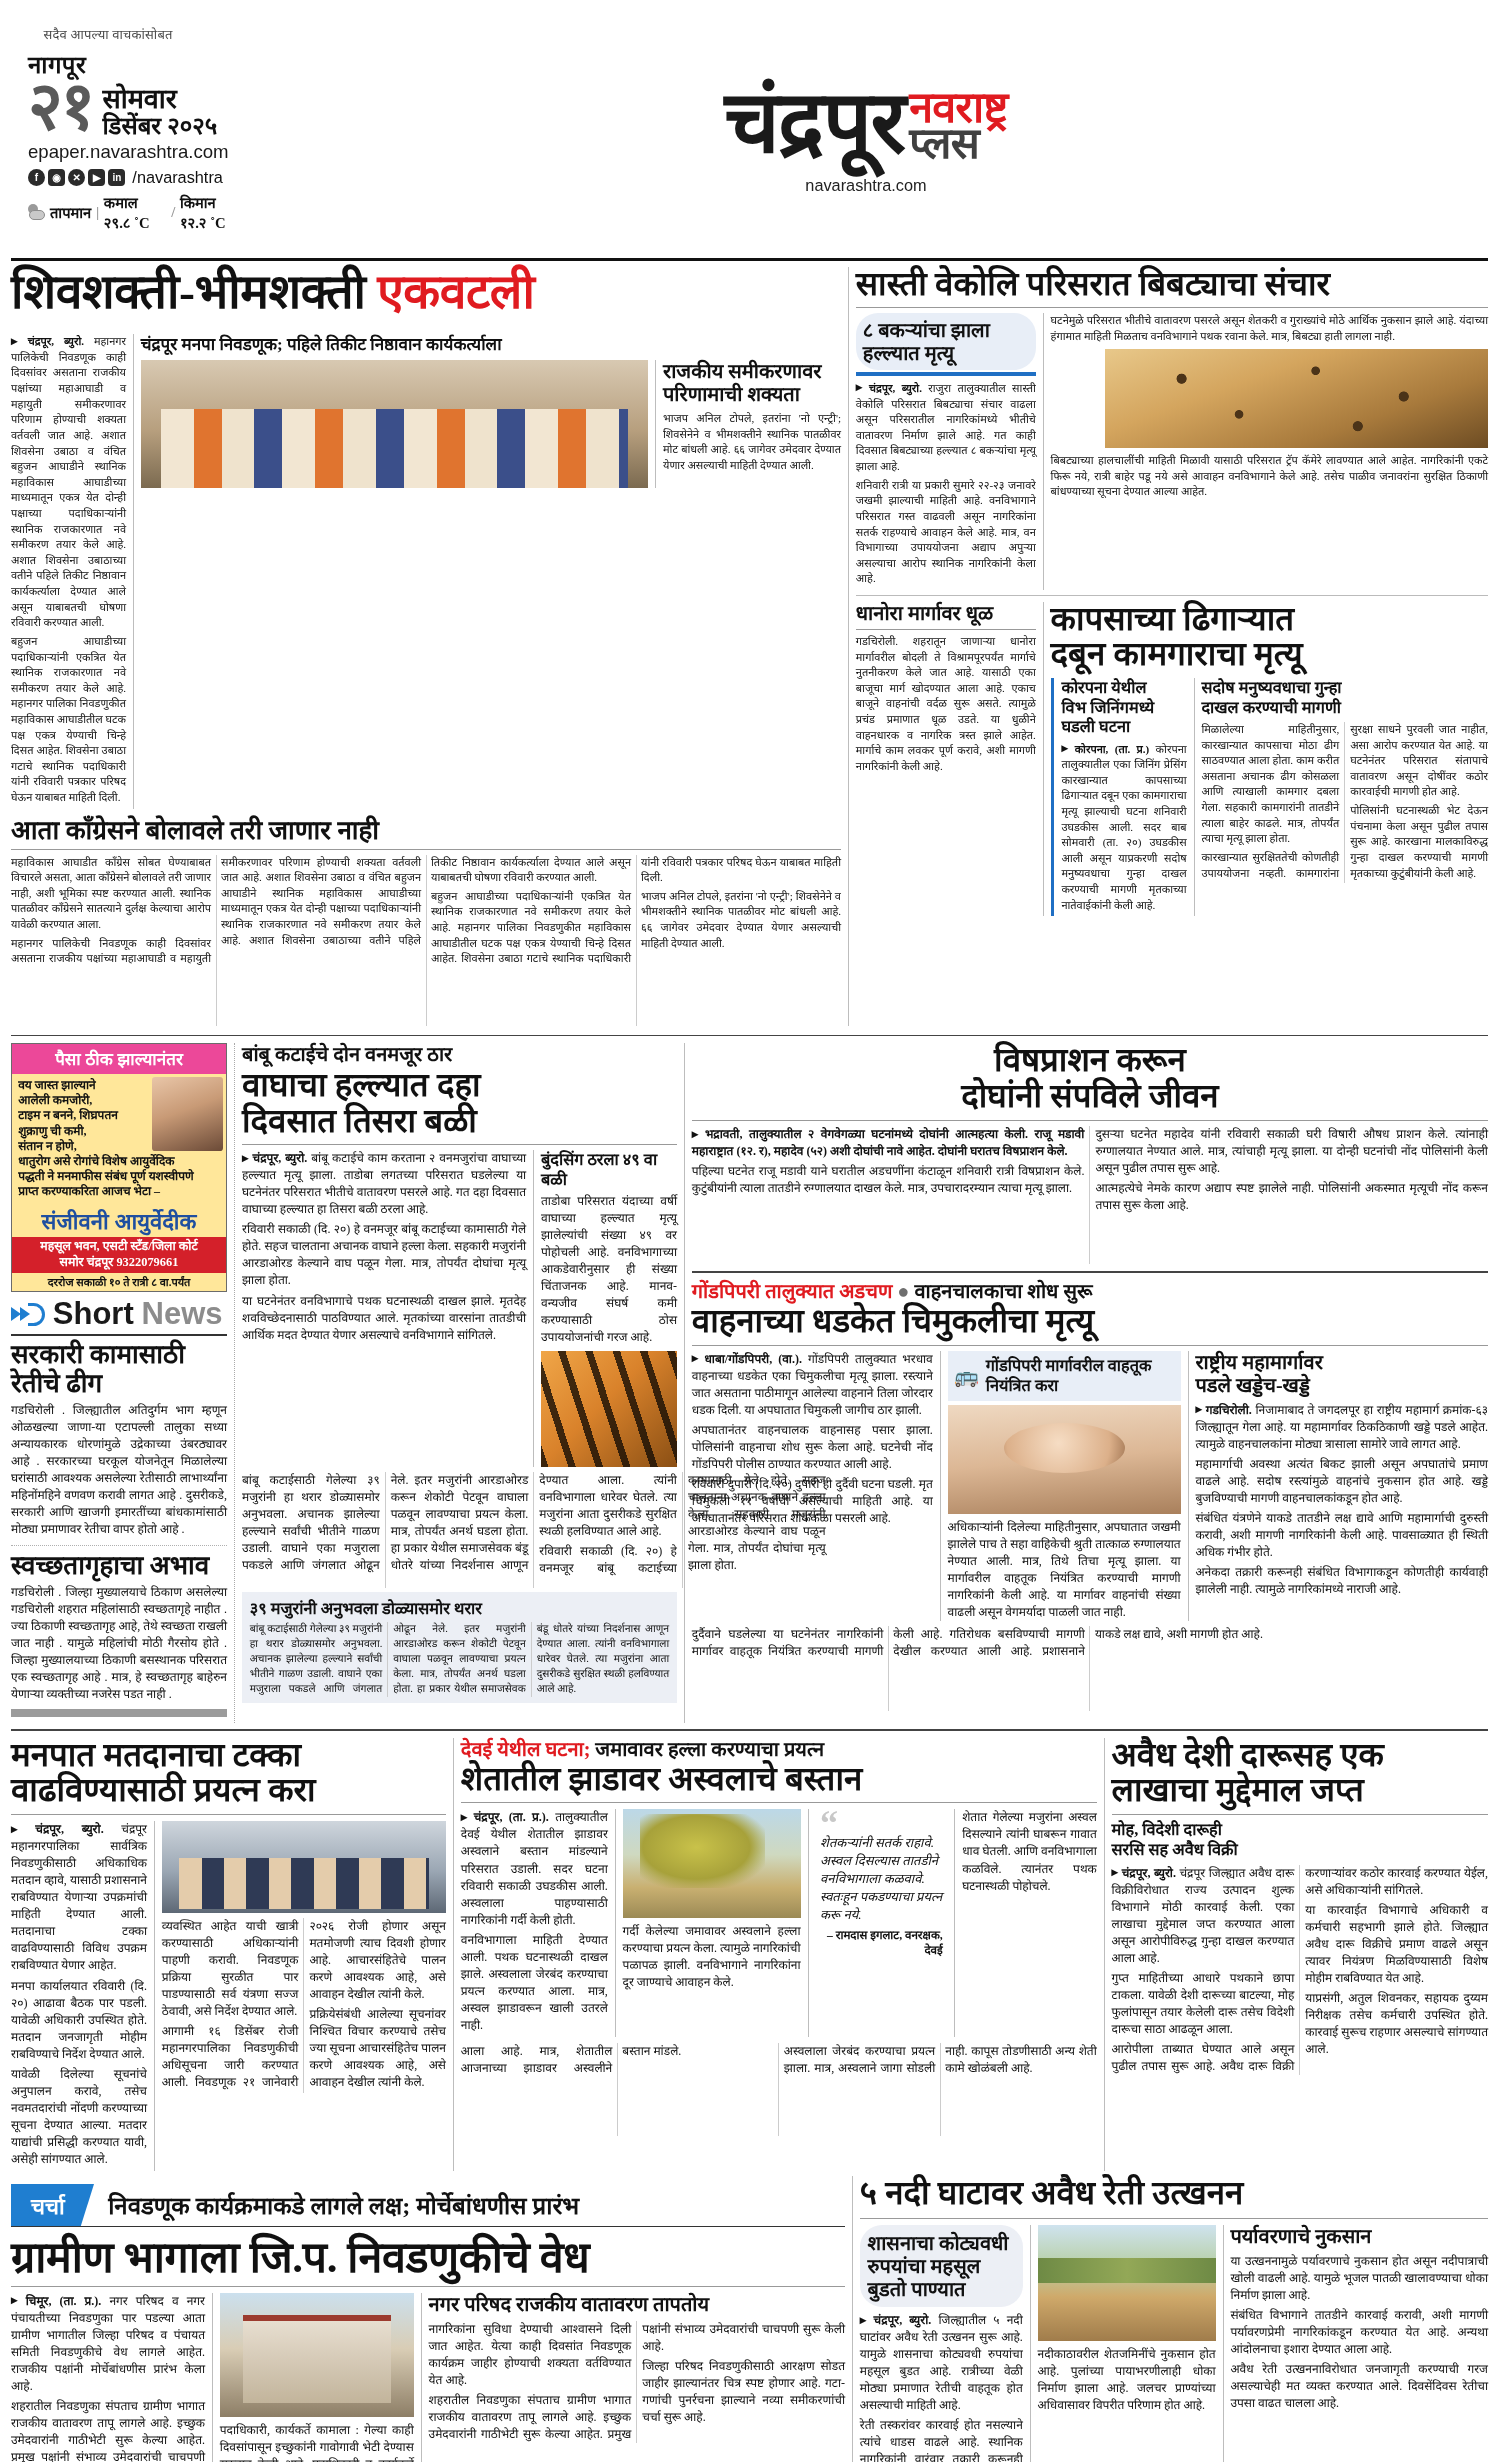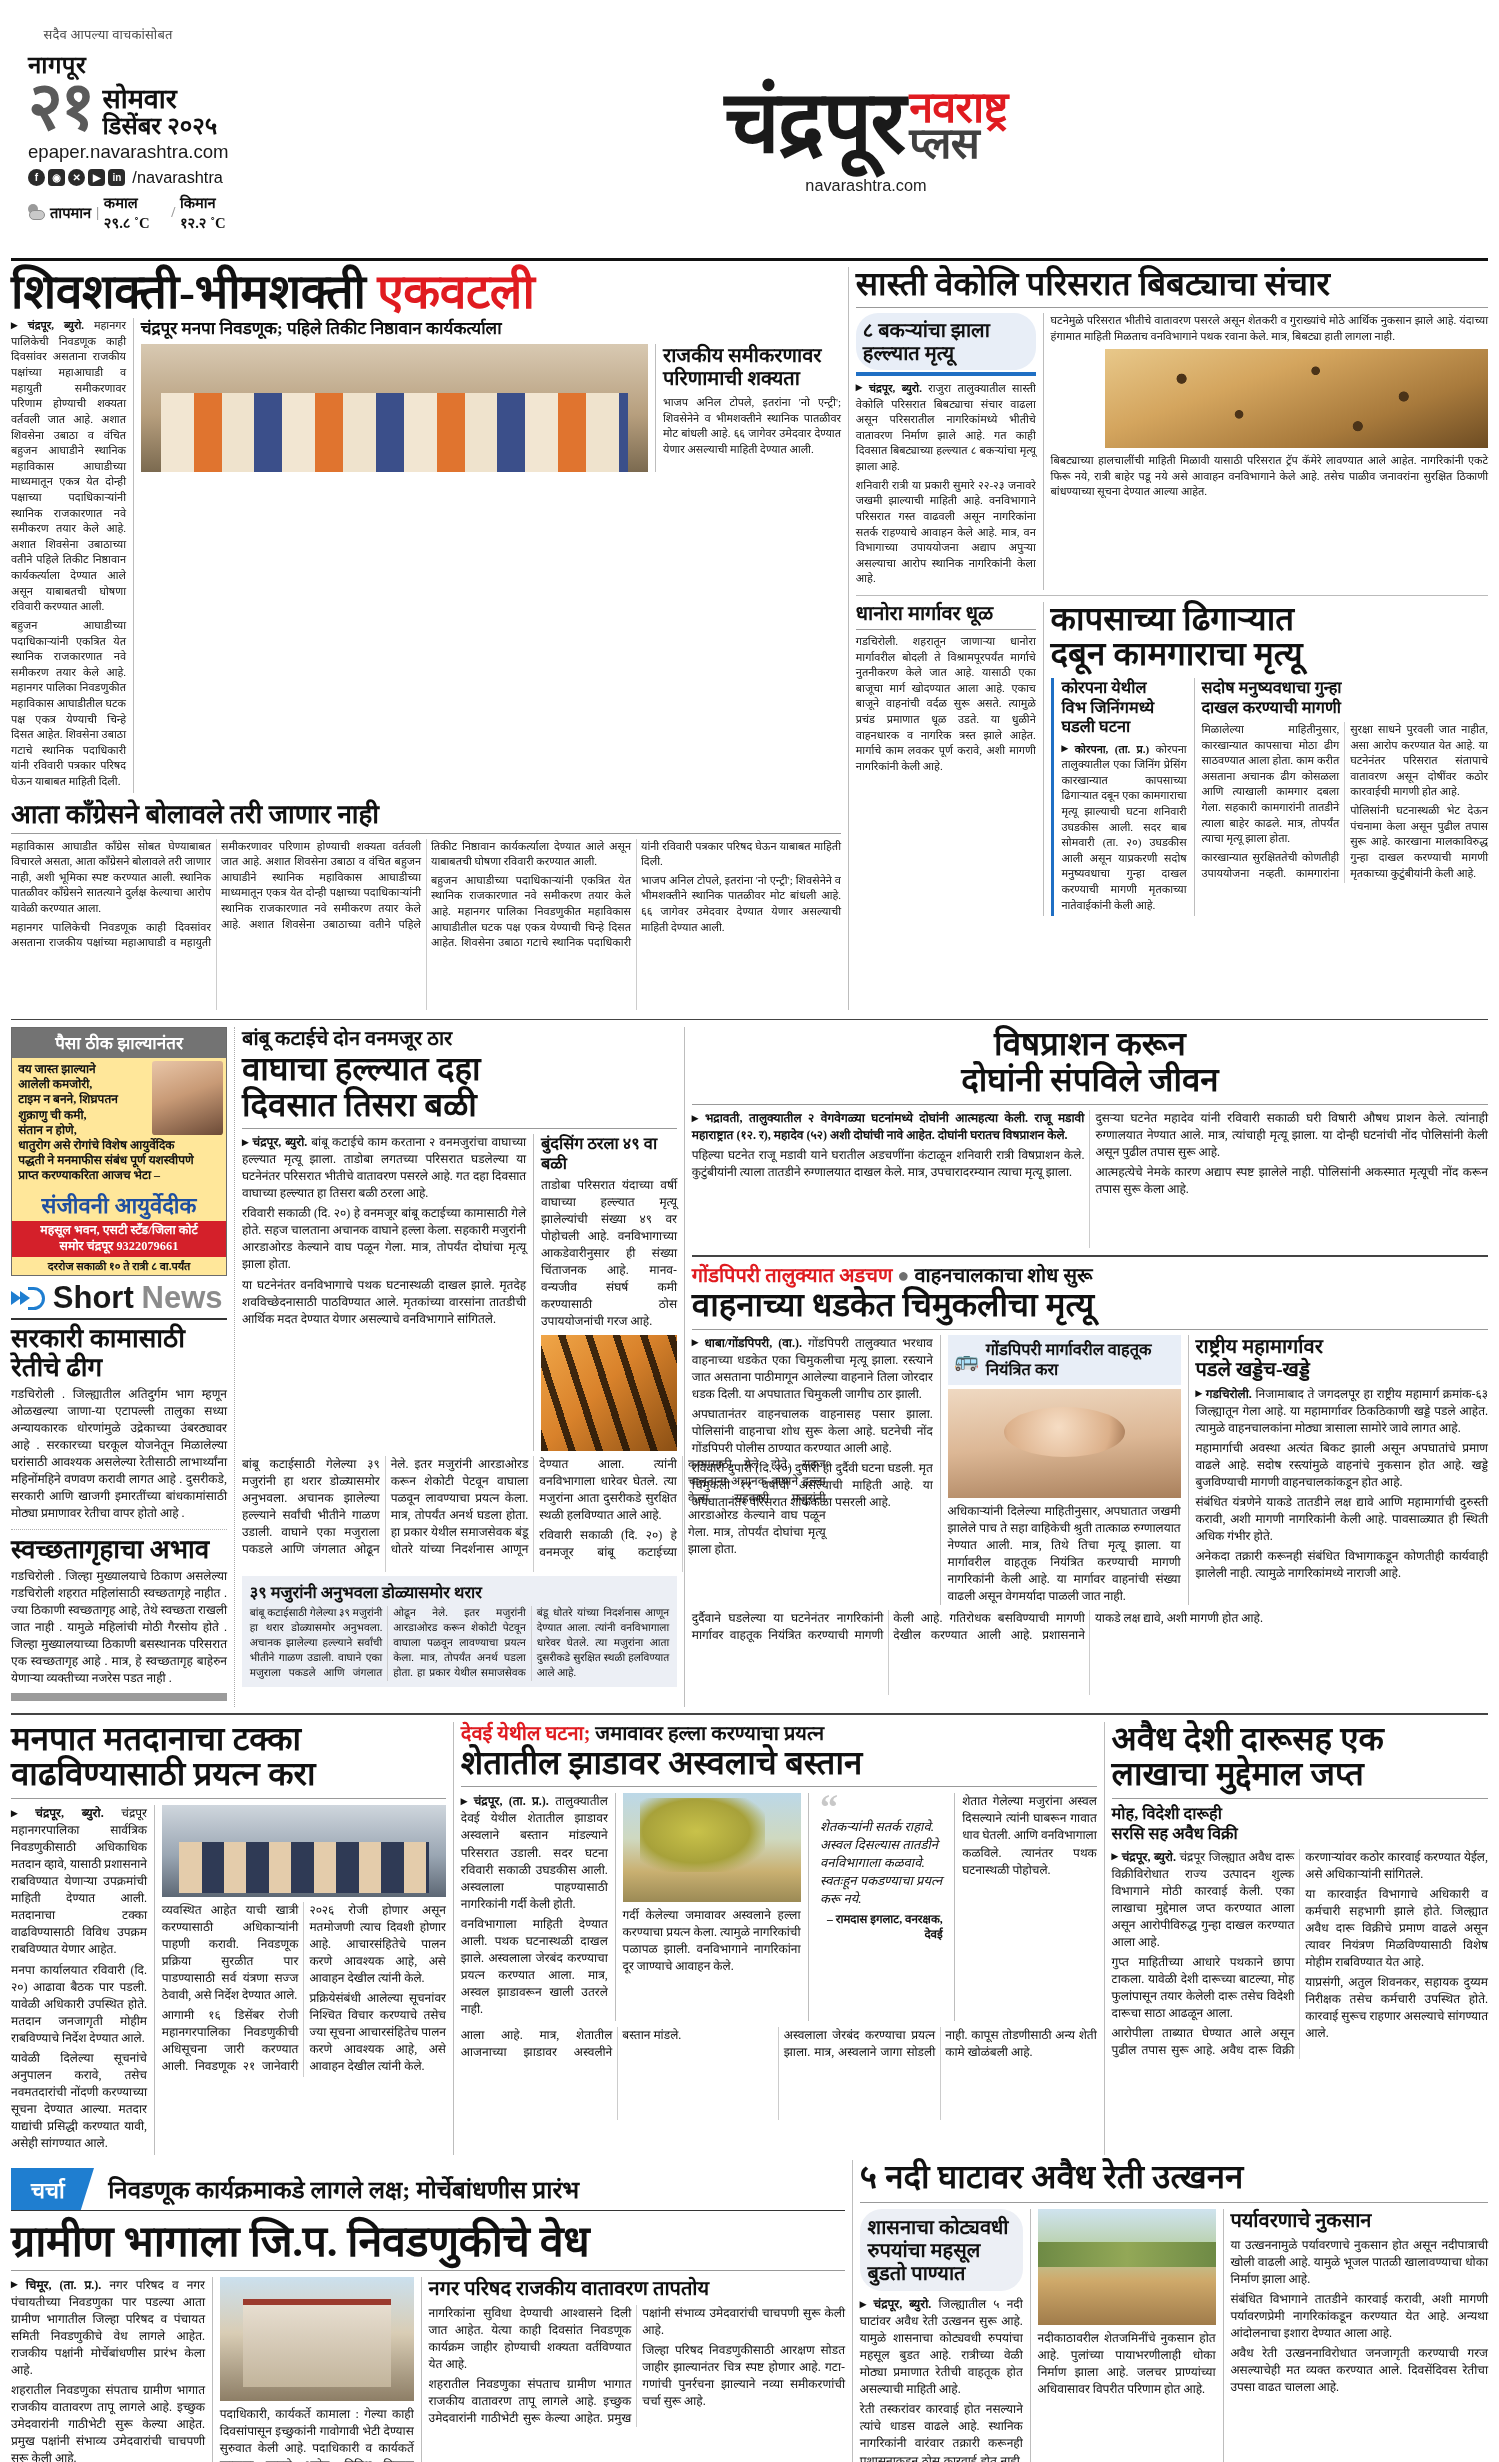--- a/index.html
+++ b/index.html
@@ -127,21 +127,21 @@
   .sn-arrow .a1, .sn-arrow .a2 { position: absolute; top: 5.4px; width: 0; height: 0;
       border-top: 7.8px solid transparent; border-bottom: 7.8px solid transparent; border-left: 10px solid #1f7ed0; }
   .sn-arrow .a1 { left: 0; } .sn-arrow .a2 { left: 8.5px; }
   .sn-arrow .ring { position: absolute; left: 17px; top: 1.6px; width: 17px; height: 23px;
       border: 3.9px solid #1f7ed0; border-left: none; border-radius: 0 12.4px 12.4px 0; }
   .sn-short { font-family: "Liberation Sans", sans-serif; font-size: 31px; font-weight: bold; color: #1a1a1a; }
   .sn-news { font-family: "Liberation Sans", sans-serif; font-size: 31px; font-weight: bold; color: #8c8c8c; }
 
   
   .adbox { border: 1.6px solid #6b6b6b; background: #ffe79a; position: relative; overflow: hidden; }
-  .ad-top { background: #737373; color: #fff; text-align: center; font-weight: bold; font-size: 17px; padding: 3.1px 0;
+  .ad-top { background: #ec4899; color: #fff; text-align: center; font-weight: bold; font-size: 17px; padding: 3.1px 0;
             font-family: "Liberation Sans", sans-serif; }
   .ad-body { padding: 4.7px 6.2px; font-size: 12px; font-weight: bold; line-height: 1.26; color: #111; position: relative; }
   .ad-photo { position: absolute; right: 3.1px; top: 3.1px; width: 71px; height: 74px; border-radius: 3.1px;
       background: linear-gradient(160deg,#e9c6a8 0%,#c89a76 45%,#6b4a37 100%); }
   .ad-brand { text-align: center; font-size: 22px; font-weight: bold; color: #1f4fa0; padding: 1.6px 0;
               font-family: "Liberation Sans", sans-serif; }
   .ad-foot { background: #d4202a; color: #fff; text-align: center; font-weight: bold; font-size: 12.4px; padding: 2.3px 3.9px; line-height: 1.25; }
   .ad-last { text-align: center; font-size: 11px; font-weight: bold; padding: 1.6px; }
 
   
@@ -216,21 +216,21 @@
   <div class="rule-thick"></div>
 
   <div class="cols" style="margin-top:6.2px;">
 
     <div style="width:830px;">
       <div class="hl-xl">
         <span>शिवशक्ती-भीमशक्ती</span>
         <span class="red">एकवटली</span>
       </div>
 
-      <div class="cols" style="margin-top:1px;">
+      <div class="cols" style="margin-top:17px;">
         <div style="width:115px;">
           <div class="body-txt" style="font-size:11px;">
             <p><span class="byline">चंद्रपूर, ब्युरो.</span>
                <span>महानगर पालिकेची निवडणूक काही दिवसांवर असताना राजकीय पक्षांच्या महाआघाडी व महायुती समीकरणावर परिणाम होण्याची शक्यता वर्तवली जात आहे. अशात शिवसेना उबाठा व वंचित बहुजन आघाडीने स्थानिक महाविकास आघाडीच्या माध्यमातून एकत्र येत दोन्ही पक्षाच्या पदाधिकाऱ्यांनी स्थानिक राजकारणात नवे समीकरण तयार केले आहे. अशात शिवसेना उबाठाच्या वतीने पहिले तिकीट निष्ठावान कार्यकर्त्याला देण्यात आले असून याबाबतची घोषणा रविवारी करण्यात आली.</span></p>
             <p>बहुजन आघाडीच्या पदाधिकाऱ्यांनी एकत्रित येत स्थानिक राजकारणात नवे समीकरण तयार केले आहे. महानगर पालिका निवडणुकीत महाविकास आघाडीतील घटक पक्ष एकत्र येण्याची चिन्हे दिसत आहेत. शिवसेना उबाठा गटाचे स्थानिक पदाधिकारी यांनी रविवारी पत्रकार परिषद घेऊन याबाबत माहिती दिली.</p>
           </div>
         </div>
         <div class="vsep"></div>
         <div style="flex:1;">
           <div class="kicker">चंद्रपूर मनपा निवडणूक; पहिले तिकीट निष्ठावान कार्यकर्त्याला</div>

